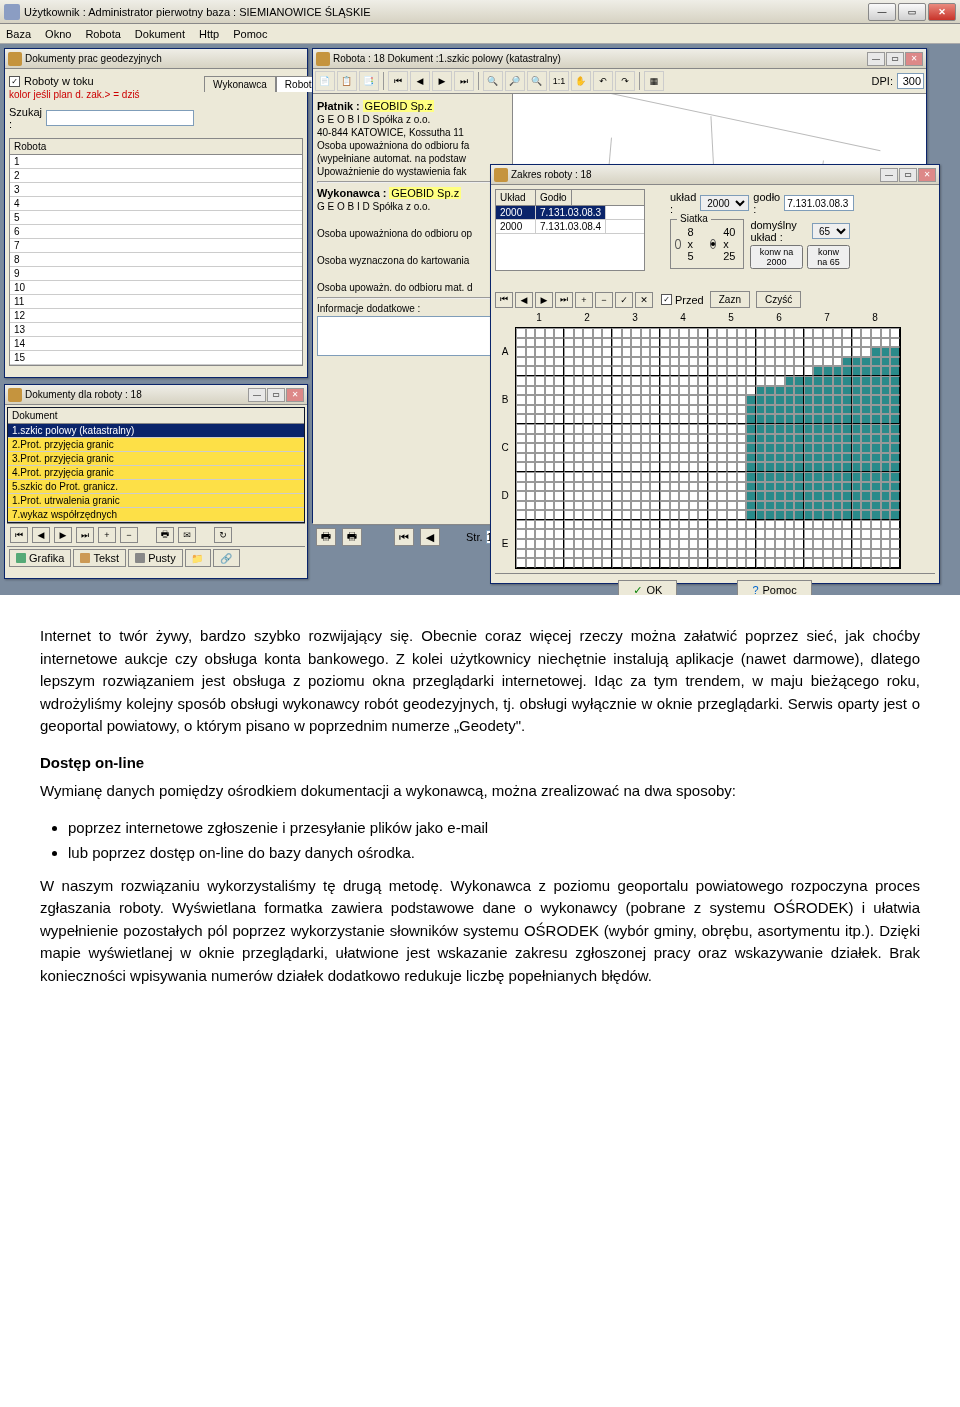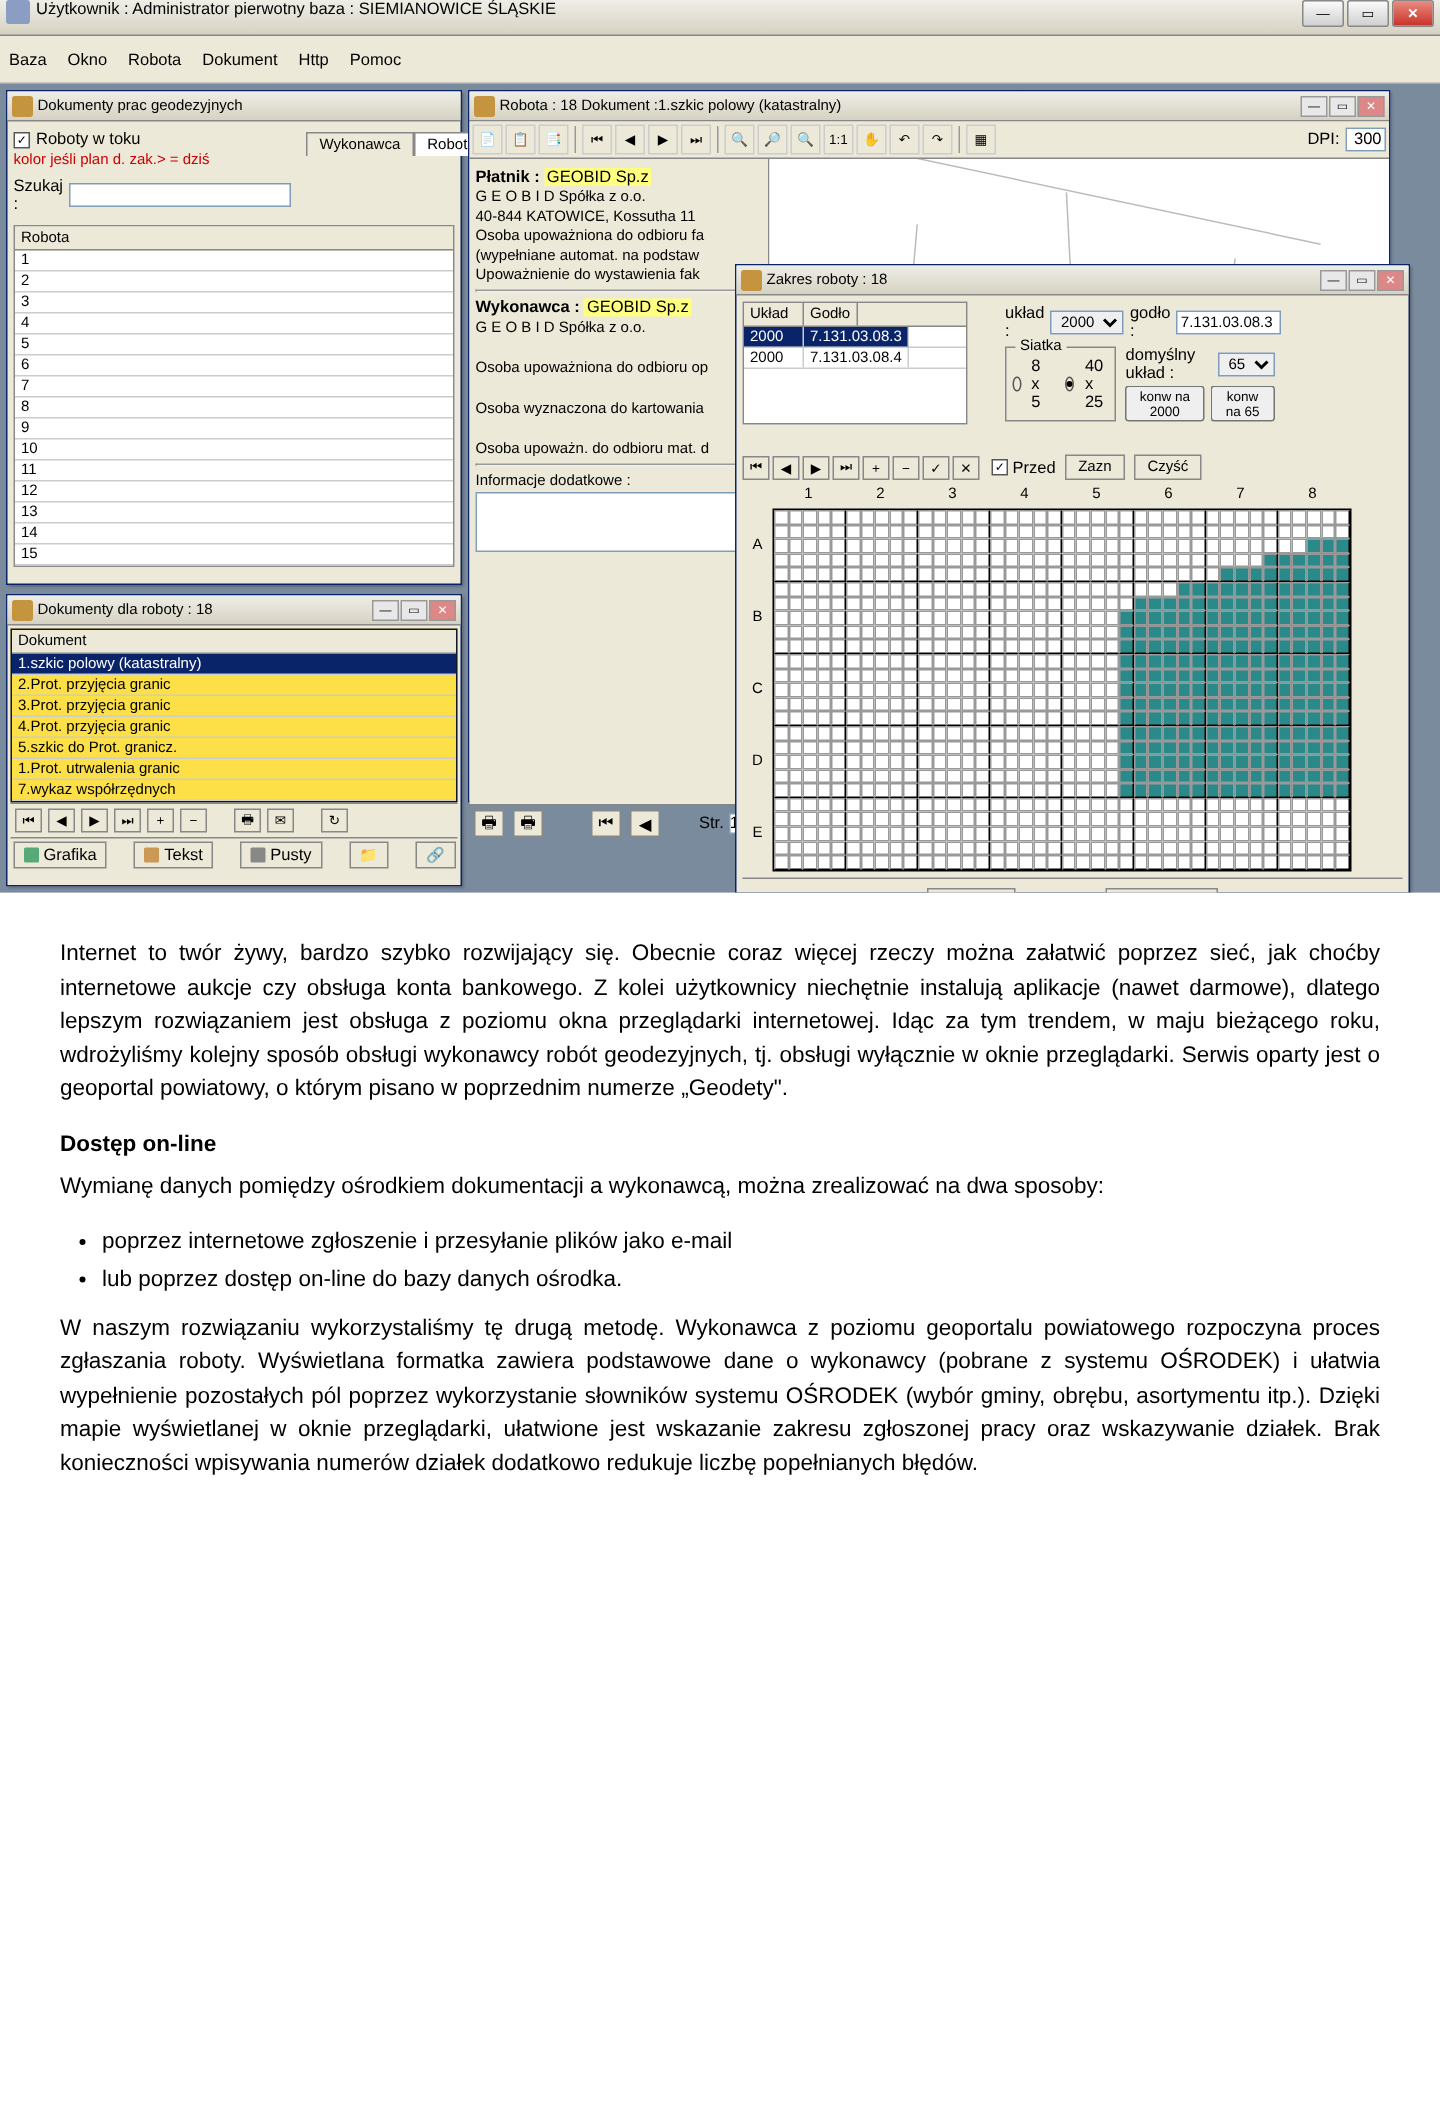--- a/index.html
+++ b/index.html
@@ -1,24 +1,24 @@
 <!DOCTYPE html>
 <html><head>
 <meta charset="utf-8">
 <style>
 *{box-sizing:border-box;margin:0;padding:0;font-family:Tahoma,Verdana,sans-serif;font-size:11px}
 body{background:#fff;width:960px}
 .screenshot{width:960px;height:595px;position:relative;background:#d4d0c8;overflow:hidden}
-.main-title{background:linear-gradient(#efeee7,#d6d2c2);height:24px;display:flex;align-items:flex-start;padding:0 4px;border-bottom:1px solid #888}
+.main-title{background:linear-gradient(#efeee7,#d6d2c2);height:24px;display:flex;align-items:center;padding:0 4px;border-bottom:1px solid #888}
 .main-title .icon-app{width:16px;height:16px;background:#8b9dc3;border-radius:2px;margin-right:4px}
 .main-title-text{flex:1;color:#000}
 .win-controls{display:flex;gap:2px}
 .win-btn{width:28px;height:18px;border:1px solid #888;background:linear-gradient(#fafafa,#d0d0d0);display:flex;align-items:center;justify-content:center;font-size:9px;border-radius:2px}
 .win-btn.close{background:linear-gradient(#e98a7e,#c8332a);color:#fff;font-weight:bold}
-.main-menu{background:#ece9d8;height:32px;display:flex;align-items:center;padding:0 6px;gap:14px;border-bottom:1px solid #aaa}
+.main-menu{background:#ece9d8;height:20px;display:flex;align-items:center;padding:0 6px;gap:14px;border-bottom:1px solid #aaa}
 .main-menu span{color:#000}
 .workspace{position:relative;height:551px;background:#7b8b9e}
 .mdi-win{position:absolute;background:#ece9d8;border:1px solid #0a246a;box-shadow:1px 1px 2px rgba(0,0,0,.3)}
 .mdi-title{background:linear-gradient(#efeee7,#d6d2c2);height:20px;display:flex;align-items:center;padding:0 3px;border-bottom:1px solid #888}
 .mdi-title .ico{width:14px;height:14px;margin-right:3px;background:#c5943e;border-radius:2px}
 .mdi-title-text{flex:1;font-size:10px}
 .mdi-wc{display:flex;gap:1px}
 .mdi-wc .b{width:18px;height:14px;border:1px solid #999;background:#e8e8e8;font-size:8px;display:flex;align-items:center;justify-content:center}
 .mdi-wc .b.x{background:#d88;color:#fff}
 .win-evid{left:4px;top:4px;width:304px;height:330px}
@@ -35,21 +35,21 @@
 .evid-table .hdr{background:#ece9d8;border-bottom:1px solid #888;padding:2px 4px;font-size:10px}
 .evid-table .row{border-bottom:1px solid #ccc;padding:1px 4px;height:14px;font-size:10px;display:flex;align-items:center}
 .win-dok{left:4px;top:340px;width:304px;height:195px}
 .win-dok .bodyd{padding:2px}
 .dok-tbl{border:1px solid #0f172a;background:#fde047}
 .dok-tbl .hdr{background:#ece9d8;border-bottom:1px solid #888;padding:2px 4px;font-size:10px}
 .dok-tbl .row{border-bottom:1px solid #ccc;padding:1px 4px;height:14px;font-size:10px}
 .dok-tbl .row.sel{background:#0a246a;color:#fff}
 .nav-bar{display:flex;gap:4px;padding:3px;border-top:1px solid #888}
 .nav-bar .nb{width:18px;height:16px;border:1px solid #888;background:#ece9d8;display:flex;align-items:center;justify-content:center;font-size:9px}
-.bottom-tabs{display:flex;gap:18px;padding:2px;background:#ece9d8;border-top:1px solid #888}
+.bottom-tabs{display:flex;gap:2px;padding:2px;background:#ece9d8;border-top:1px solid #888}
 .bottom-tabs .bt{padding:2px 6px;border:1px solid #888;background:#ece9d8;display:flex;align-items:center;gap:3px;font-size:10px}
 .bt .bico{width:10px;height:10px;background:#5a7;border-radius:1px}
 .win-robota{left:312px;top:4px;width:615px;height:475px}
 .rob-toolbar{display:flex;gap:2px;padding:2px;border-bottom:1px solid #888;background:#ece9d8;flex-wrap:wrap;align-items:center}
 .rob-toolbar .tb{width:20px;height:20px;border:1px solid #ccc;background:#ece9d8;display:flex;align-items:center;justify-content:center;font-size:9px}
 .rob-toolbar .sep{width:1px;height:18px;background:#999;margin:0 2px}
 .rob-toolbar .dpi{margin-left:auto;display:flex;align-items:center;gap:4px}
 .rob-toolbar .dpi input{width:27px;height:16px;border:1px solid #7f9db9;text-align:right;padding:0 2px}
 .rob-body{display:flex;height:430px}
 .rob-left{width:200px;border-right:1px solid #888;padding:4px;background:#ece9d8;overflow:hidden}

